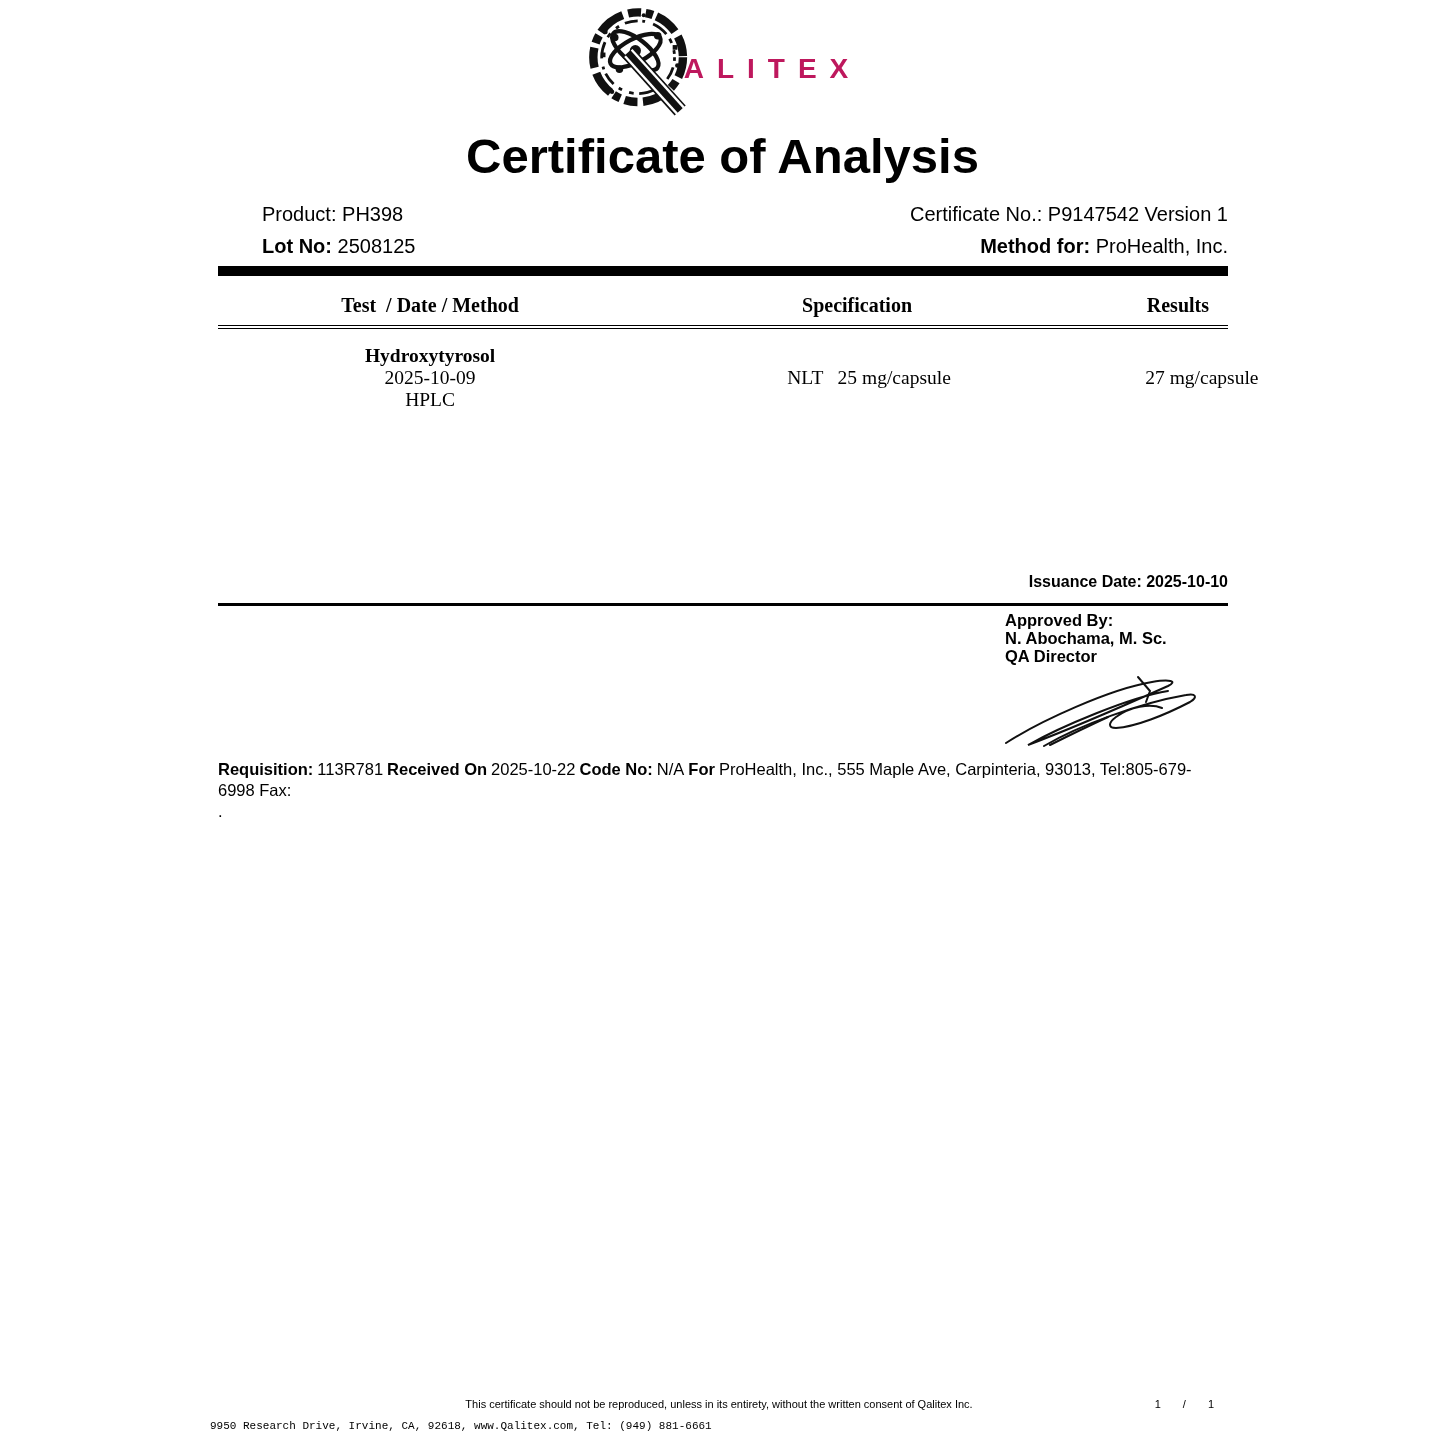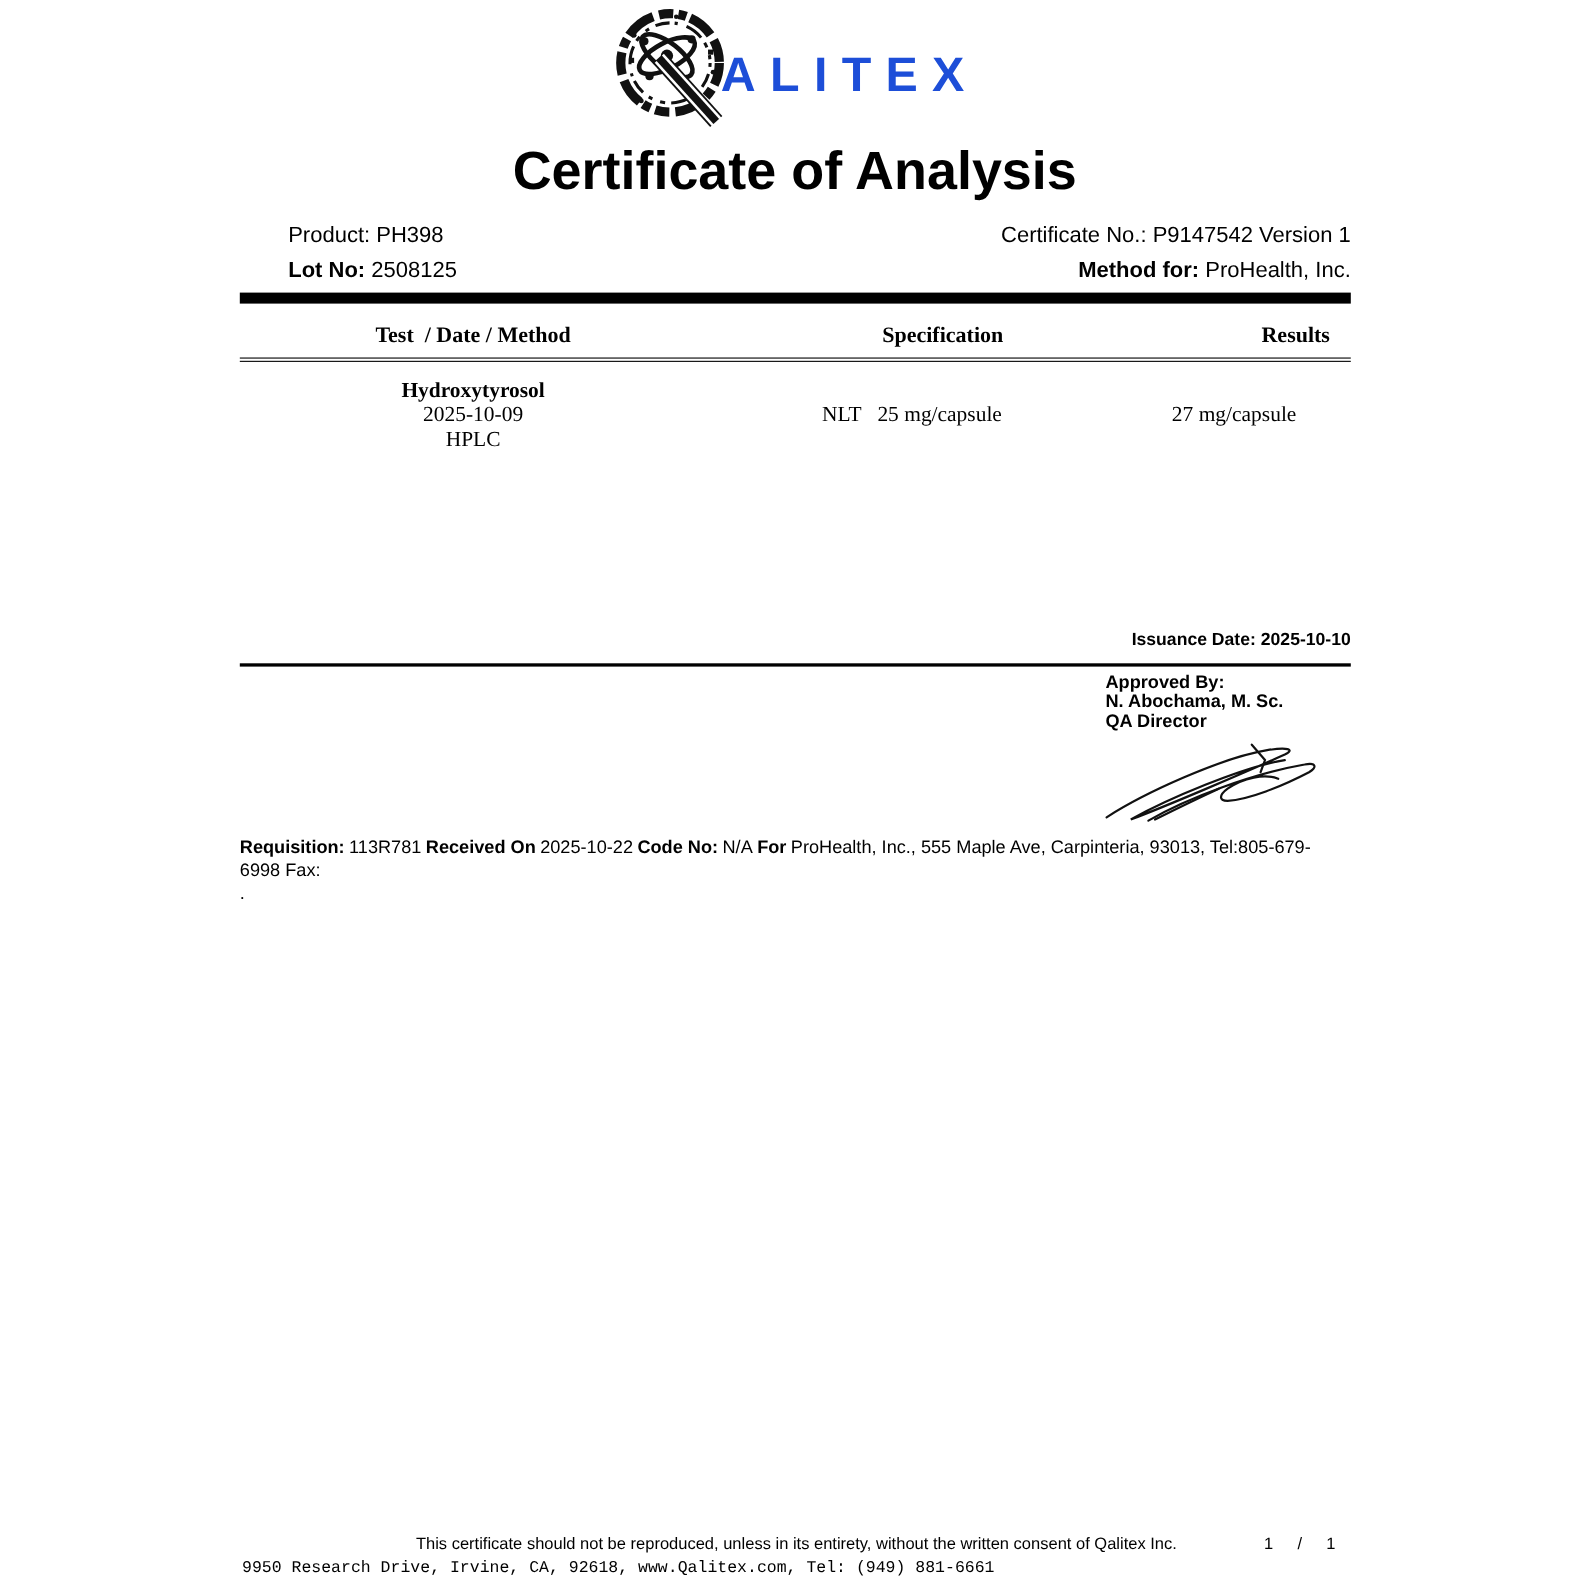--- a/index.html
+++ b/index.html
@@ -18,23 +18,23 @@
     padding-top: 4px;
     height: 116px;
     display: flex;
     justify-content: center;
     align-items: center;
   }
   .logo-mark { width: 112px; height: 112px; flex: 0 0 auto; }
   .brand-text {
     font-family: "Liberation Sans", sans-serif;
     font-weight: 700;
-    font-size: 44px;
+    font-size: 28px;
     letter-spacing: 13px;
-    color: #1d4ed8;
+    color: #be185d;
     margin-left: -12px;
     line-height: 1;
     padding-top: 18px;
   }
   
   .doc-title {
     margin-top: 12px;
     text-align: center;
     font-family: Liberation Sans, sans-serif;
     font-weight: 700;
@@ -67,20 +67,21 @@
     text-align: center;
     gap: 28px;
   }
   .tbl-row {
     display: grid;
     grid-template-columns: 42% 37% 21%;
     padding-top: 16px;
     font-family: "Liberation Serif", serif;
     font-size: 19.5px;
     text-align: center;
+    gap: 40px;
   }
   .pre { white-space: pre; }
   .cell-test div { line-height: 22px; }
   .test-name { font-weight: 700; }
   .cell-mid { line-height: 22px; padding-top: 22px; }
   
   .spacer-mid { height: 158px; }
   .issuance { text-align: right; font-size: 16px; line-height: 26px; font-weight: bold; }
   .rule { margin-top: 8px; border-top: 3px solid #000; }
   .approval {
@@ -91,24 +92,24 @@
     line-height: 18px;
   }
   .signature { margin-top: 10px; margin-left: 782px; width: 205px; height: 74px; }
   
   .requisition { margin-top: 6px; font-size: 16.5px; line-height: 21px; }
   .requisition .seg { margin-right: 4px; }
   .req-continuation { font-size: 16.5px; line-height: 21px; }
   
   .footer {
     position: absolute;
-    left: 220px;
+    left: 210px;
     right: 217px;
     bottom: 8px;
-    font-size: 15px;
+    font-size: 11px;
     line-height: 22px;
   }
   .footer-line1 { position: relative; text-align: center; }
   .page-nums {
     position: absolute;
     right: 14px;
     top: 0;
     display: flex;
     gap: 22px;
   }

